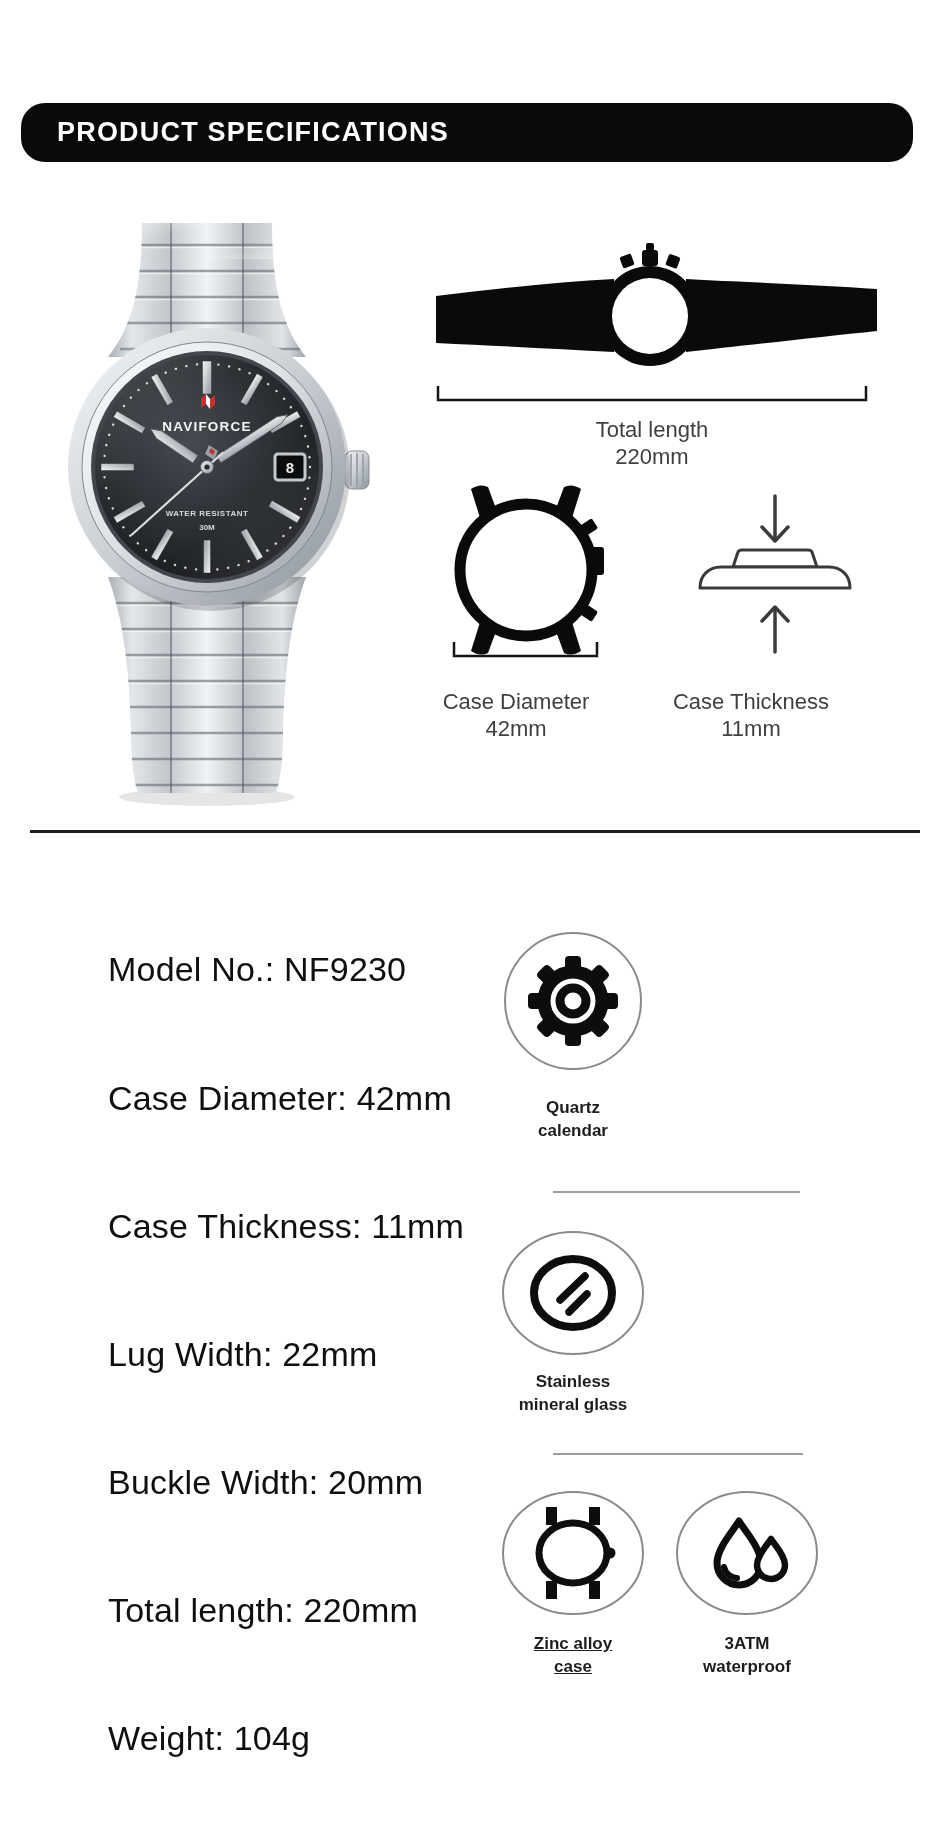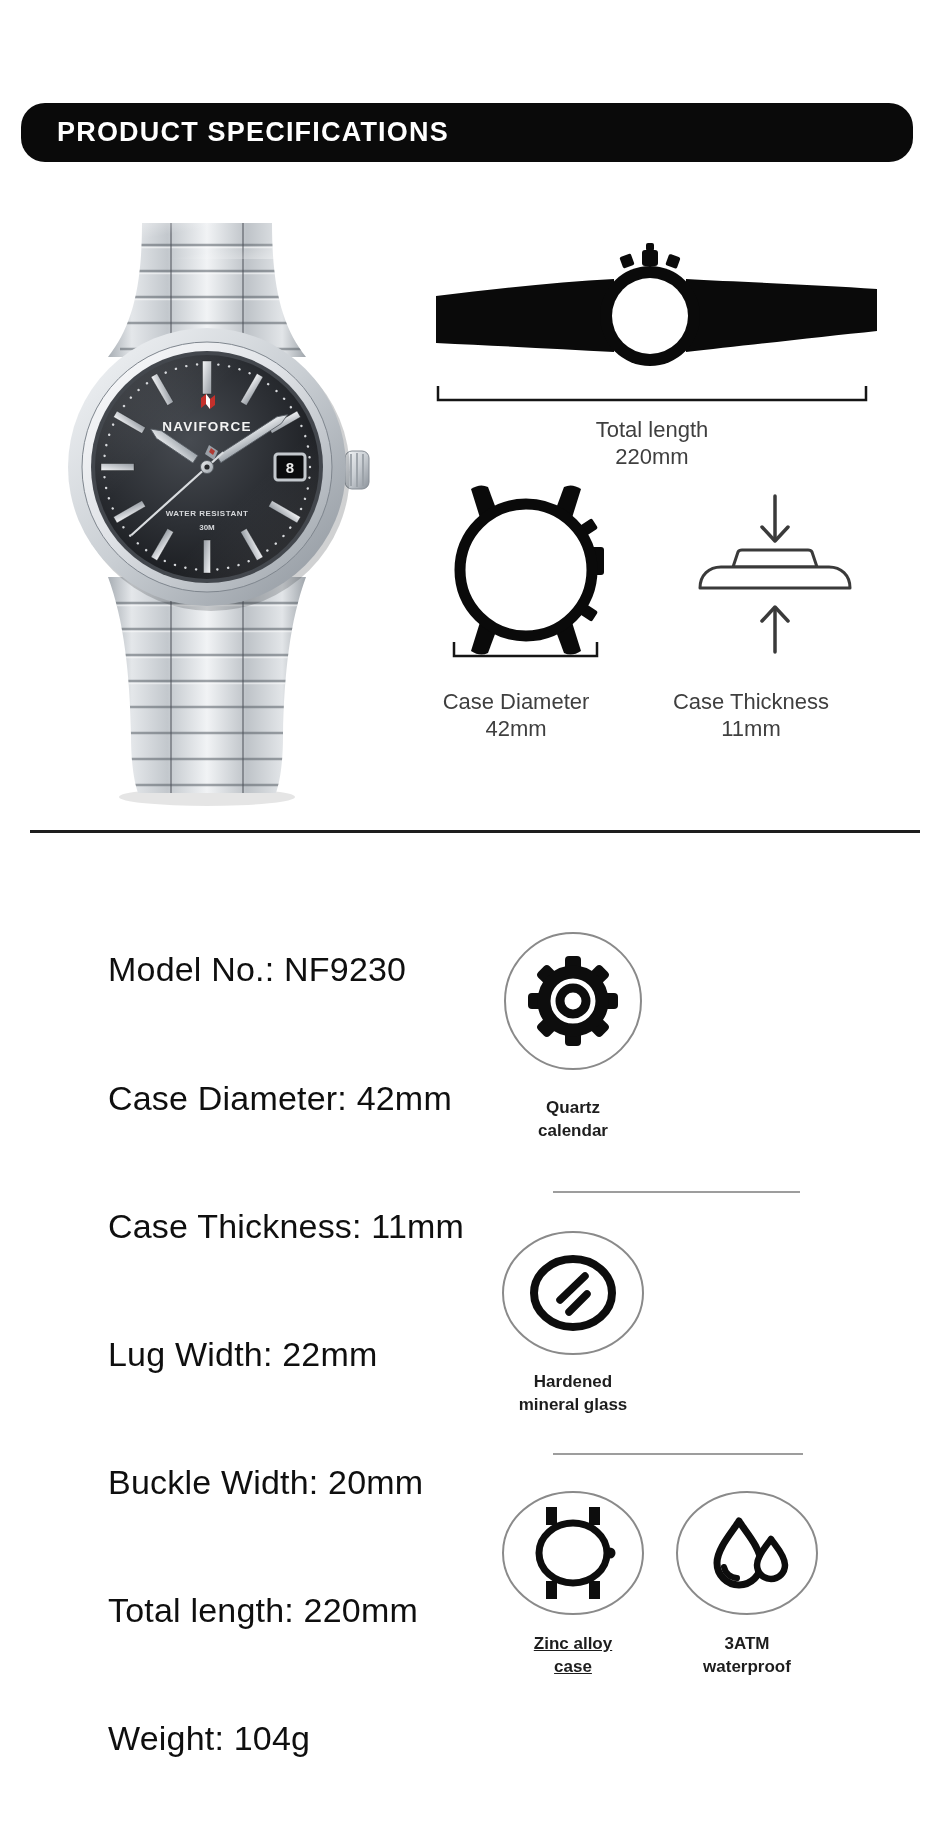--- a/index.html
+++ b/index.html
@@ -246,21 +246,21 @@
 
   <div class="abs mini-divider" style="left:553px;top:1191px;width:247px;"></div>
 
   <div class="abs feat" style="left:448px;top:1226px;">
     <svg width="150" height="134" viewBox="-75 -67 150 134">
       <ellipse rx="70" ry="61" fill="none" stroke="#8a8a8a" stroke-width="2"></ellipse>
       <ellipse rx="39" ry="34" fill="none" class="ink" stroke-width="8"></ellipse>
       <path d="M-13,7 L12,-17 M-4,19 L14,1" class="ink" stroke-width="7.5" stroke-linecap="round" fill="none"></path>
     </svg>
     <div class="lbl" style="margin-top:10px;">
-      <div>Hardened</div>
+      <div>Stainless</div>
       <div>mineral glass</div>
     </div>
   </div>
 
 
   <div class="abs mini-divider" style="left:553px;top:1453px;width:250px;"></div>
 
   <div class="abs feat" style="left:448px;top:1486px;">
     <svg width="150" height="134" viewBox="-75 -67 150 134">
       <ellipse rx="70" ry="61" fill="none" stroke="#8a8a8a" stroke-width="2"></ellipse>

